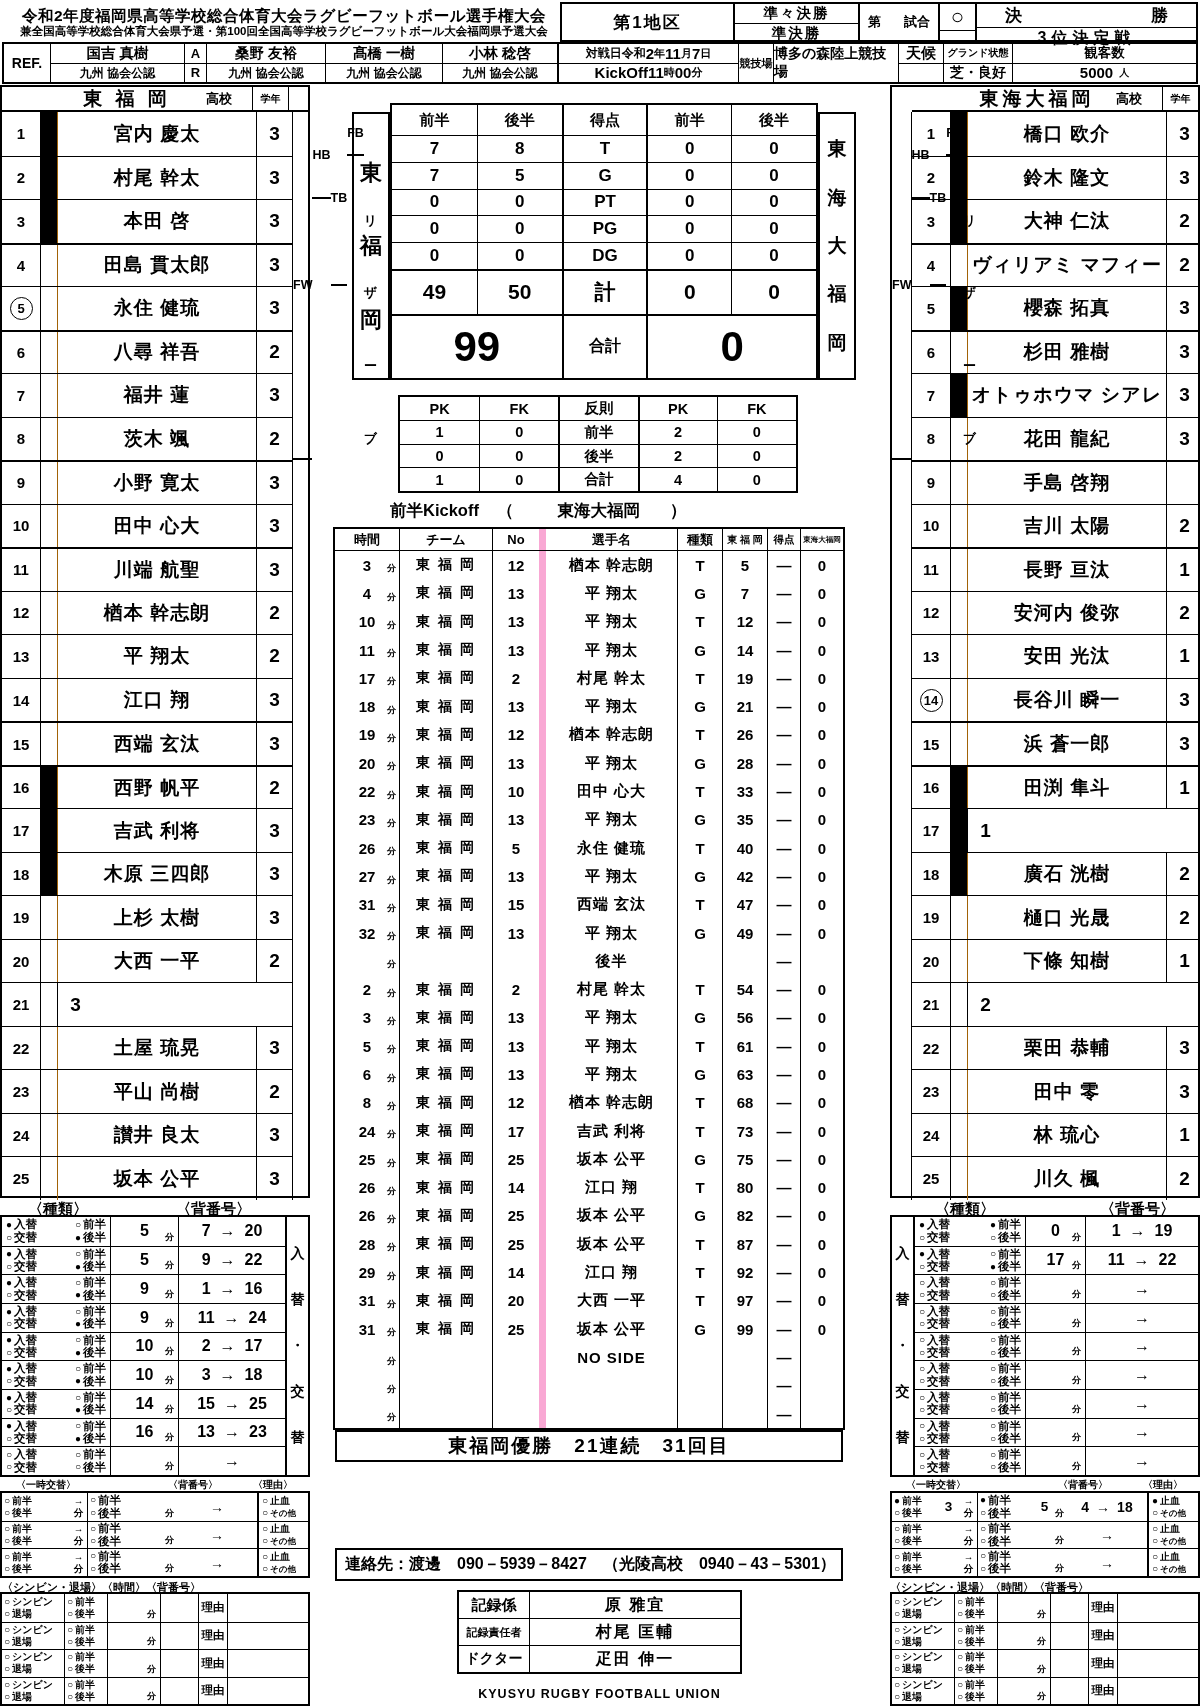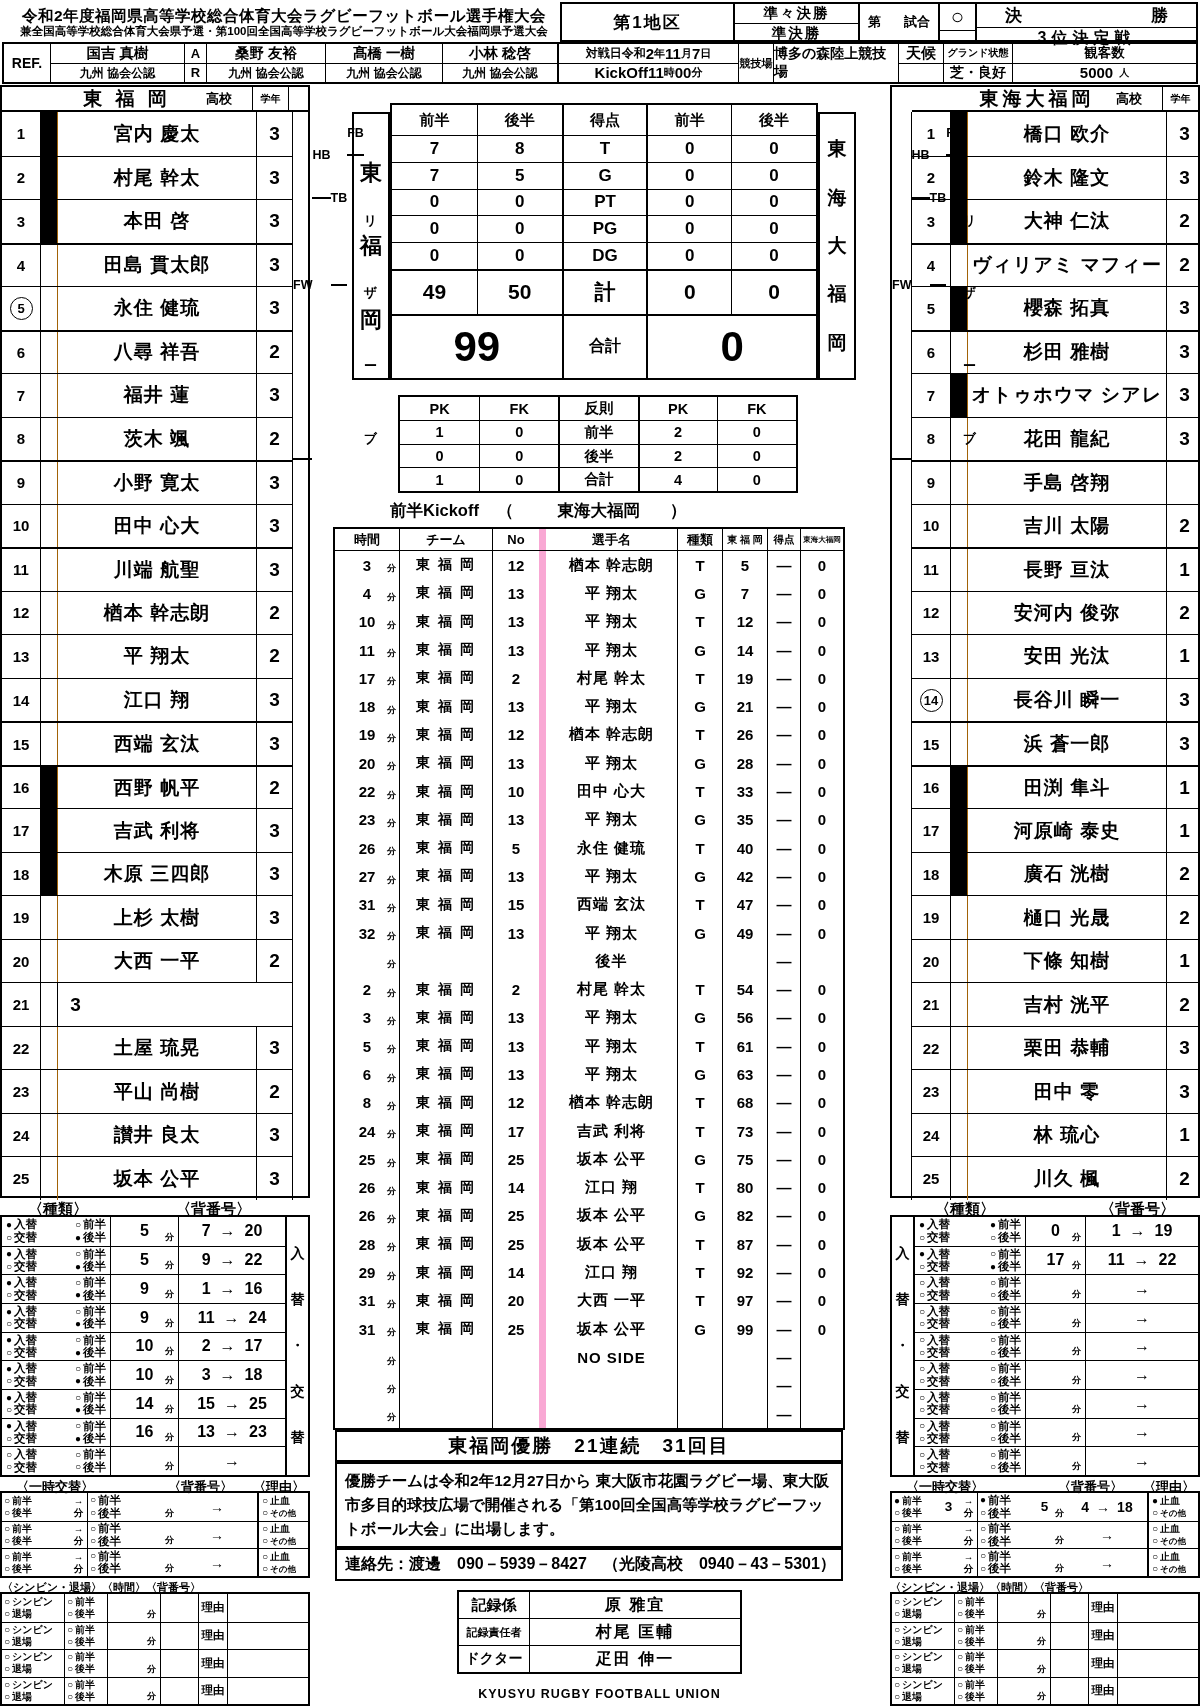--- a/index.html
+++ b/index.html
@@ -135,21 +135,21 @@
 #subs-r .sub-t{width:60px}
 .sub-t .n{font-size:16px}
 .sub-t .mn{position:absolute;right:4px;bottom:2px;font-size:9px}
 .sub-n{flex:1;border-left:1px solid #000;display:flex;align-items:center;justify-content:center;gap:9px;font-size:16px}
 .svert{top:1215px;width:23px;height:262px;border:2px solid #000;display:flex;flex-direction:column;align-items:center;justify-content:space-evenly;font-size:14px}
 #svert-l{left:287px;border-left:none}
 #svert-r{left:890px;border-right:none}
 
 #temphead-l{left:0;top:1478px;width:310px}
 #temphead-r{left:890px;top:1478px;width:310px}
-.thead{font-size:13px;height:12px}
+.thead{font-size:10px;height:12px}
 .thead .h1{position:absolute;left:16px}.thead .h2{position:absolute;left:168px}.thead .h3{position:absolute;left:253px}
 .temps{top:1491px;height:87px;border:2px solid #000;display:grid;grid-template-rows:repeat(3,1fr)}
 #temps-l{left:0;width:310px}
 #temps-r{left:890px;width:310px}
 .tp-row{display:flex}
 .tp-row+.tp-row{border-top:1.8px solid #000}
 .tp-half{width:45px;display:flex;flex-direction:column;justify-content:space-evenly;padding:0 2px}
 .tp-half .ck{font-size:10px}
 .tp-t{width:23px;display:flex;align-items:center;justify-content:center;font-size:13.5px}
 .tp-am{width:17px;display:flex;flex-direction:column;justify-content:space-evenly;align-items:center}
@@ -548,21 +548,20 @@
         </div>
         <div class="r-row bt2">
           <div class="c-no">16</div>
           <div class="c-bar on"></div>
           <div class="c-name">田渕 隼斗</div>
           <div class="c-grade">1</div>
         </div>
         <div class="r-row bt">
           <div class="c-no">17</div>
           <div class="c-bar on"></div>
-          <div class="c-name">河原崎 泰史</div>
           <div class="c-grade">1</div>
         </div>
         <div class="r-row bt">
           <div class="c-no">18</div>
           <div class="c-bar on"></div>
           <div class="c-name">廣石 洸樹</div>
           <div class="c-grade">2</div>
         </div>
         <div class="r-row bt">
           <div class="c-no">19</div>
@@ -572,21 +571,20 @@
         </div>
         <div class="r-row bt">
           <div class="c-no">20</div>
           <div class="c-bar"></div>
           <div class="c-name">下條 知樹</div>
           <div class="c-grade">1</div>
         </div>
         <div class="r-row bt">
           <div class="c-no">21</div>
           <div class="c-bar"></div>
-          <div class="c-name">吉村 洸平</div>
           <div class="c-grade">2</div>
         </div>
         <div class="r-row bt">
           <div class="c-no">22</div>
           <div class="c-bar"></div>
           <div class="c-name">栗田 恭輔</div>
           <div class="c-grade">3</div>
         </div>
         <div class="r-row bt">
           <div class="c-no">23</div>
@@ -1133,21 +1131,20 @@
         <div class="tl-c2 tl-num"></div>
         <div class="tl-c3 tl-p"></div>
         <div class="tl-c4 tl-num"></div>
         <div class="tl-c5 tl-num"></div>
         <div class="tl-c6 tl-num">—</div>
         <div class="tl-c7 tl-num"></div>
       </div>
     </div>
 
   <div class="abs" id="result">東福岡優勝　21連続　31回目</div>
-  <div class="abs" id="announce">優勝チームは令和2年12月27日から 東大阪市花園ラグビー場、東大阪市多目的球技広場で開催される「第100回全国高等学校ラグビーフットボール大会」に出場します。</div>
   <div class="abs" id="contact">連絡先：渡邊　090－5939－8427　（光陵高校　0940－43－5301）</div>
   <div class="abs" id="officials">
       <div class="of-row">
         <div class="of-lbl" style="font-size: 15px;">記録係</div>
         <div class="of-name">原 雅宜</div>
       </div>
       <div class="of-row">
         <div class="of-lbl" style="font-size: 11px;">記録責任者</div>
         <div class="of-name">村尾 匡輔</div>
       </div>

